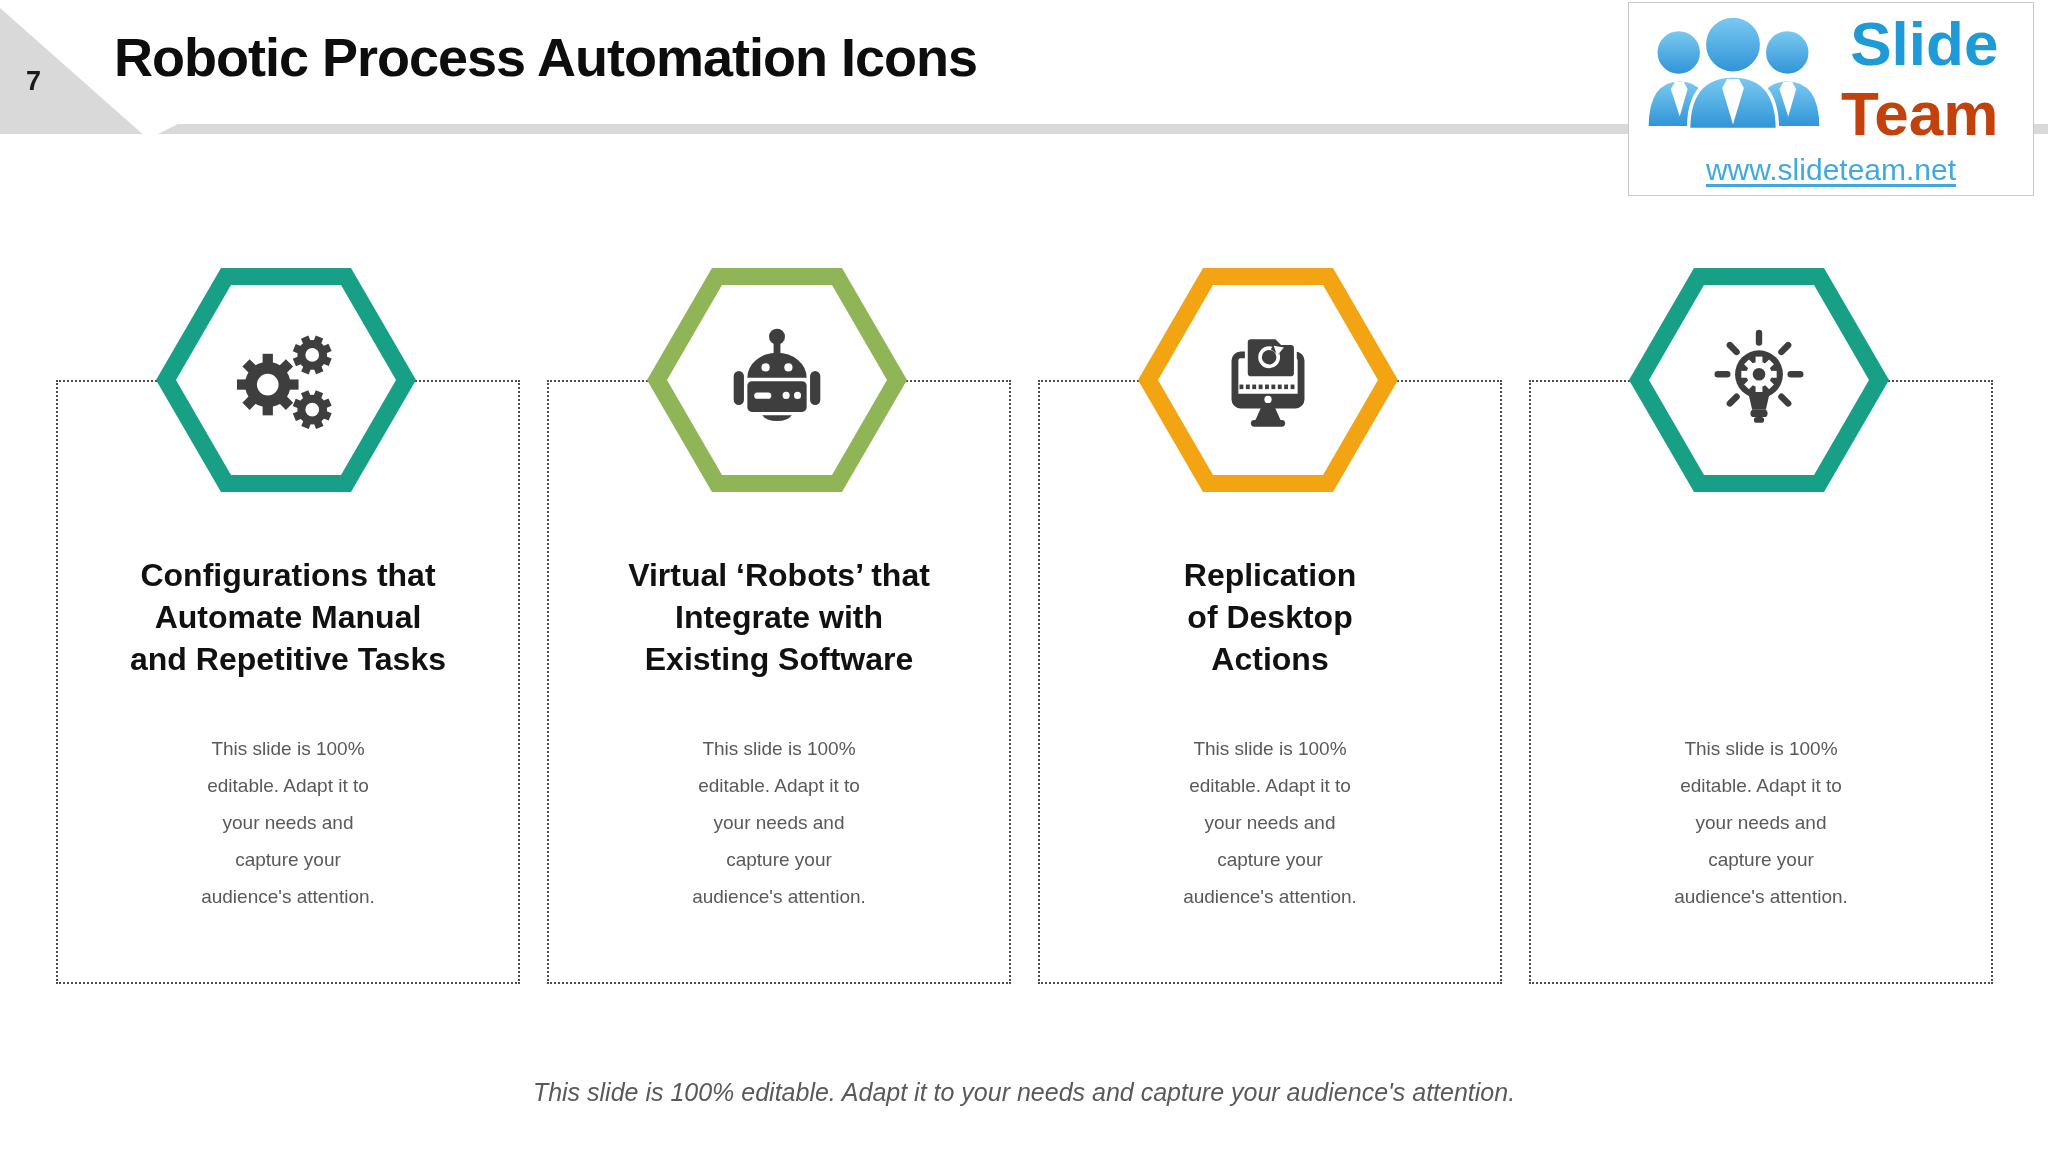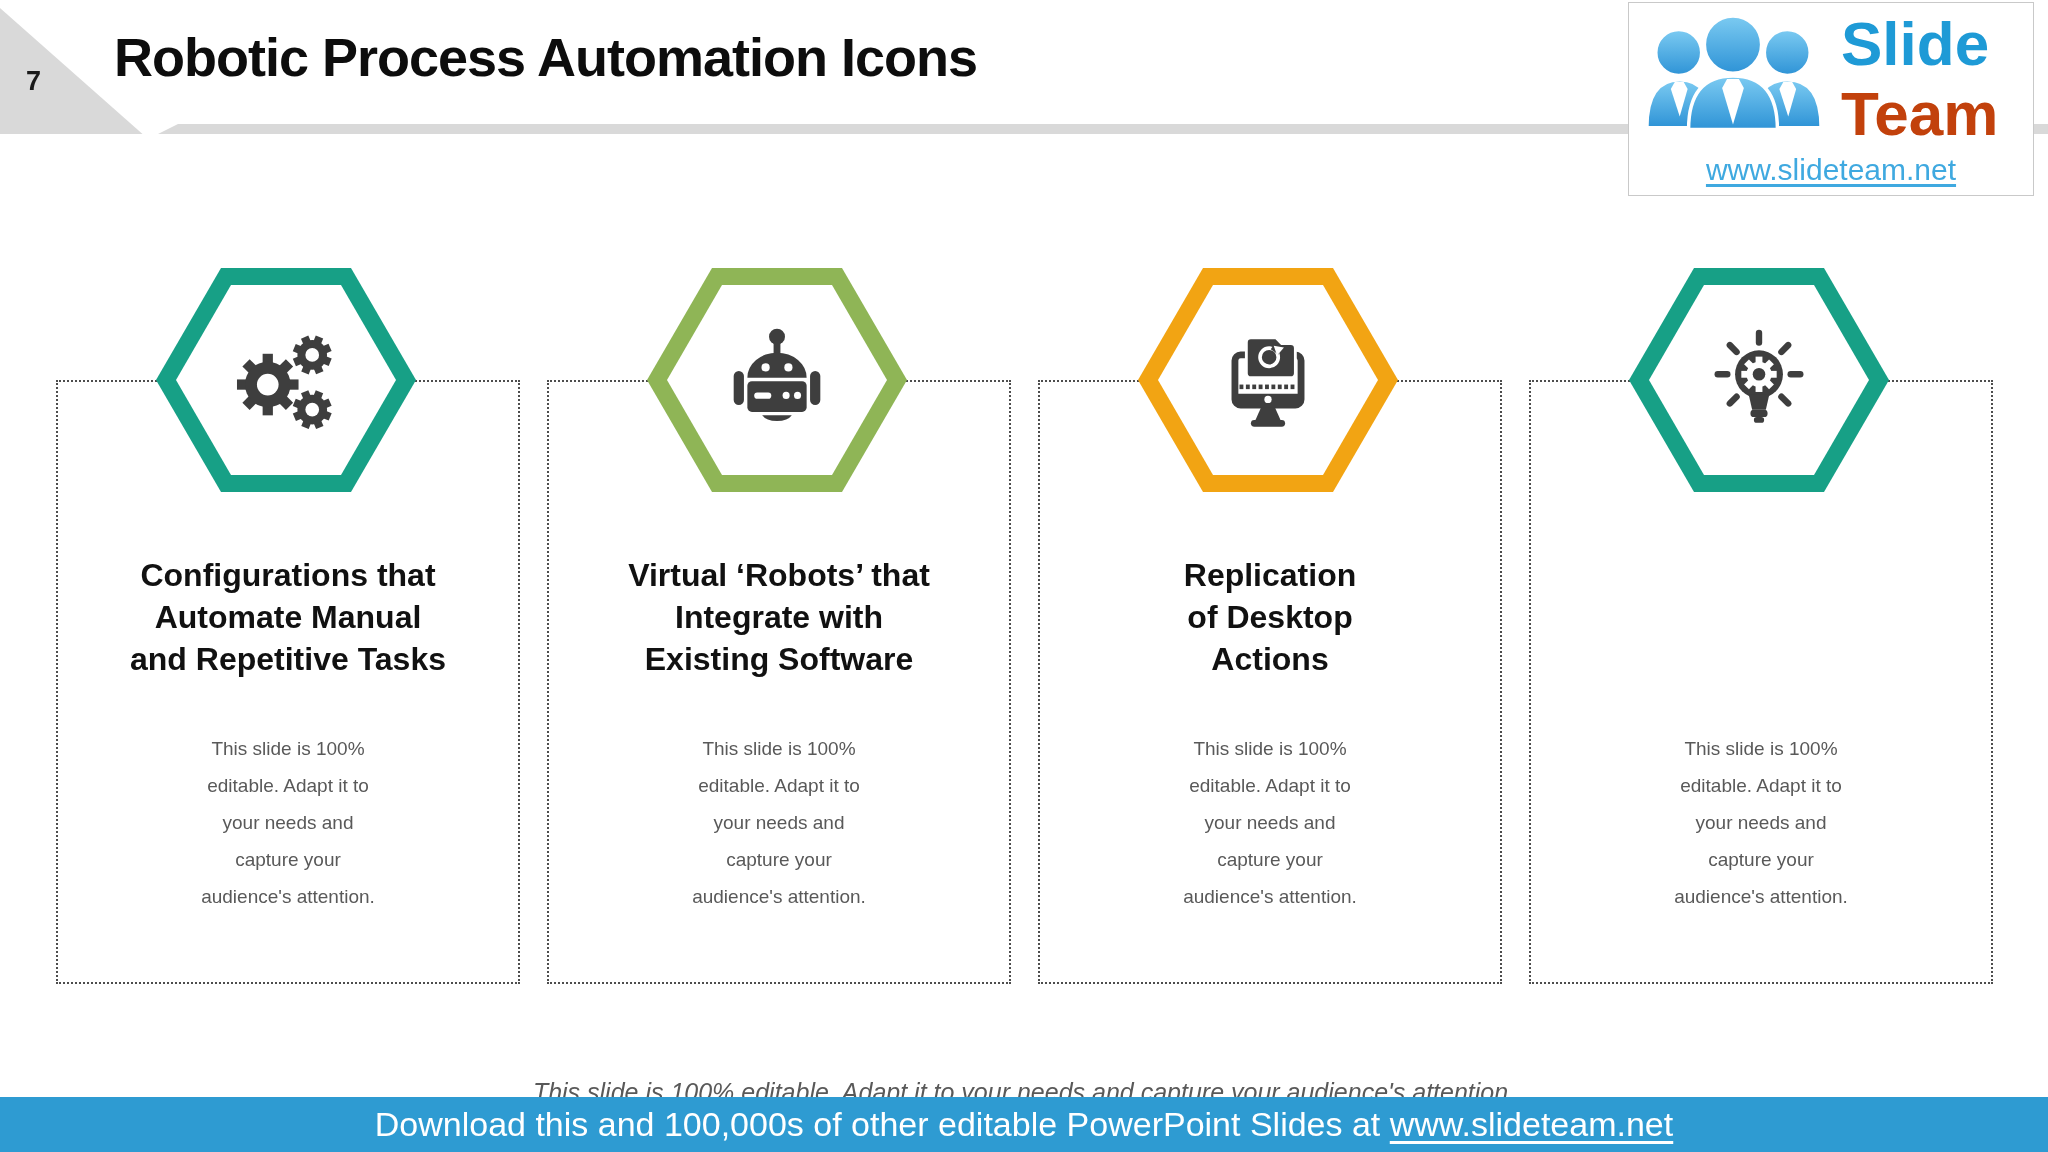--- a/index.html
+++ b/index.html
@@ -14,21 +14,21 @@
   .slide-title{position:absolute;left:114px;top:26px;font-size:54px;font-weight:bold;color:#0d0d0d;
       letter-spacing:-1px;white-space:nowrap;}
 
   .title-underline{position:absolute;left:158px;top:124px;width:1890px;height:10px;background:#d9d9d9;
       clip-path:polygon(20px 0,100% 0,100% 100%,0 100%);}
 
   
   .logo-box{position:absolute;left:1628px;top:2px;width:404px;height:192px;background:#fff;
       border:1px solid #c9c9c9;z-index:5;}
   .logo-people{position:absolute;left:8px;top:6px;width:192px;height:148px;}
-  .logo-brand{position:absolute;left:212px;top:6px;font-weight:bold;font-size:62px;line-height:70px;}
+  .logo-brand{position:absolute;left:212px;top:6px;font-weight:bold;font-size:62px;line-height:70px;text-align:right;}
   .brand-slide{color:#1e9ad6;}
   .brand-team{color:#c2410c;}
   .logo-site{position:absolute;left:0;top:150px;width:100%;text-align:center;font-size:30px;
       color:#3fa9e0;text-decoration:underline;text-underline-offset:4px;}
 
   
   .card{position:absolute;top:380px;width:460px;height:600px;border:2.5px dotted #4d4d4d;background:#fff;}
   .hex{position:absolute;left:98px;top:-114px;width:260px;height:224px;}
   .hex-outer,.hex-inner{clip-path:polygon(0 50%,25% 0,75% 0,100% 50%,75% 100%,25% 100%);}
   .hex-outer{position:absolute;inset:0;}
@@ -242,17 +242,14 @@
       </svg>
     </div>
     <div class="card-body">This slide is 100%
 editable. Adapt it to
 your needs and
 capture your
 audience's attention.</div>
   </div>
 
   <div class="footer-note">This slide is 100% editable. Adapt it to your needs and capture your audience's attention.</div>
-  <div class="footer-bar" style="background: rgb(46, 155, 210);">
-    <span>Download this and 100,000s of other editable PowerPoint Slides at </span><span class="link">www.slideteam.net</span>
-  </div>
 
 </div>
 
 </body></html>

